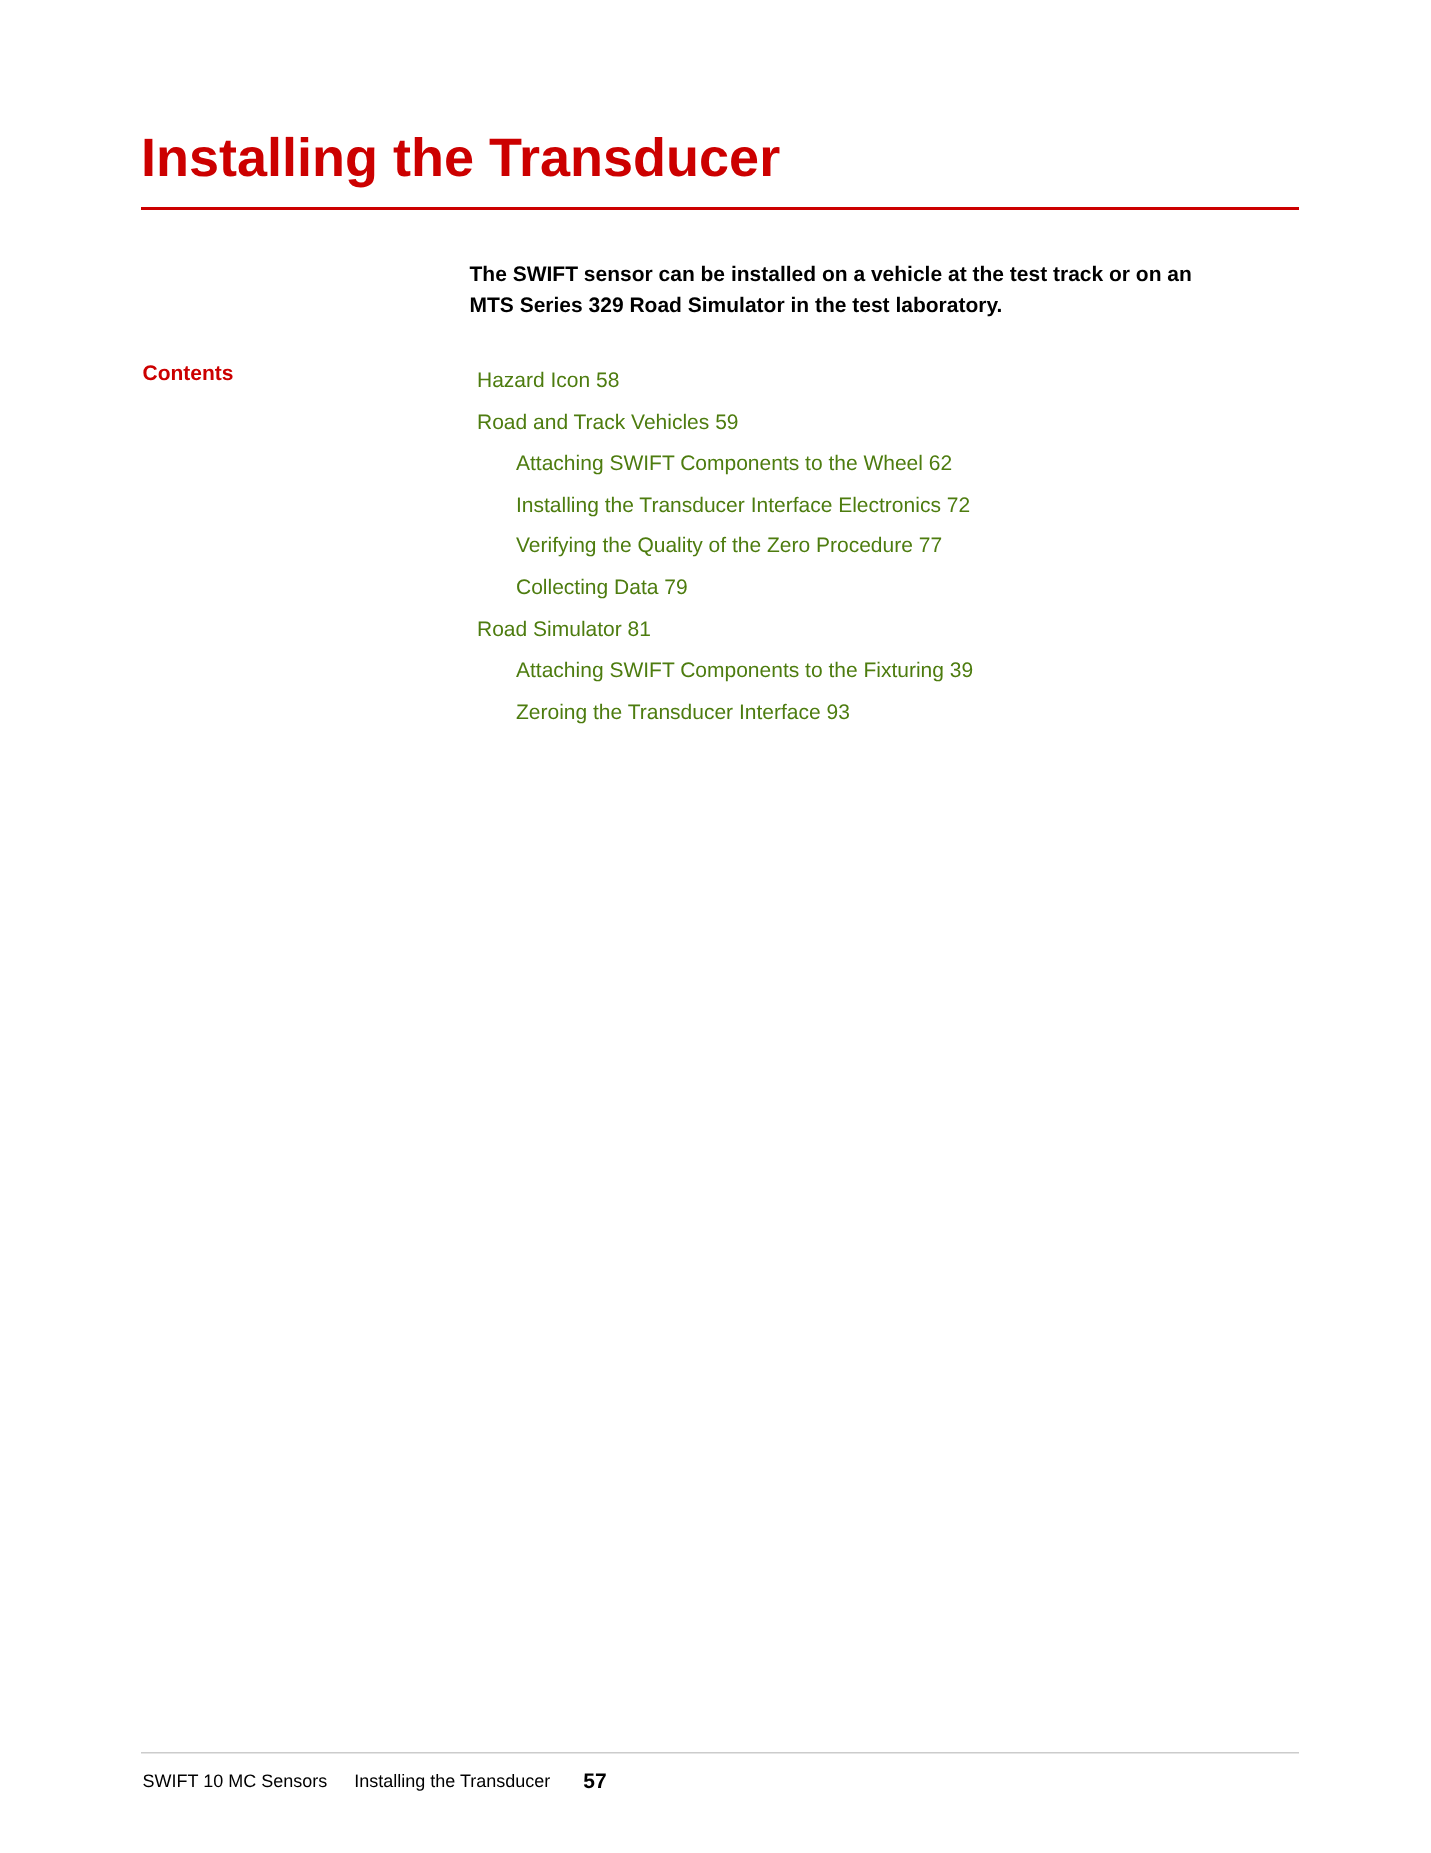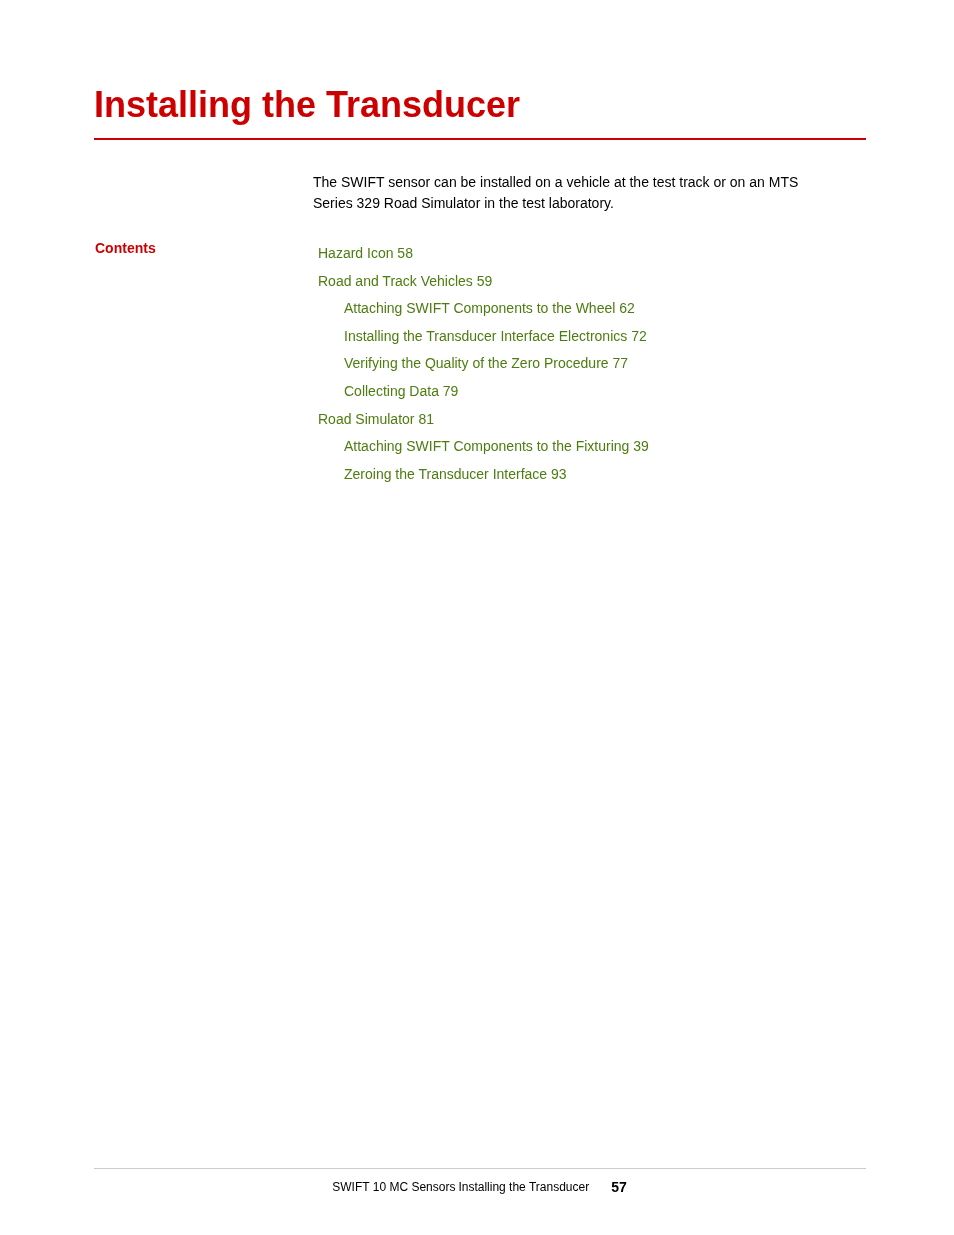--- a/index.html
+++ b/index.html
@@ -38,20 +38,21 @@
       margin-bottom: 32px;
     }
 
     .intro-text {
       margin-left: 220px;
       margin-bottom: 24px;
       font-size: 14px;
       color: #000000;
       line-height: 1.5;
       max-width: 490px;
+      font-weight: bold;
     }
 
     .contents-section {
       display: flex;
       margin-top: 4px;
     }
 
     .contents-label {
       width: 220px;
       text-align: left;
@@ -83,24 +84,25 @@
     .toc-item.level2 {
       padding-left: 26px;
     }
 
     .footer {
       position: absolute;
       bottom: 40px;
       left: 90px;
       right: 90px;
       display: flex;
-      justify-content: center;
+      justify-content: flex-start;
       align-items: center;
       border-top: 1px solid #cccccc;
       padding-top: 8px;
+      gap: 15px;
     }
 
     .footer-left {
       font-size: 12px;
       color: #000000;
     }
 
     .footer-right {
       font-size: 12px;
       color: #000000;

